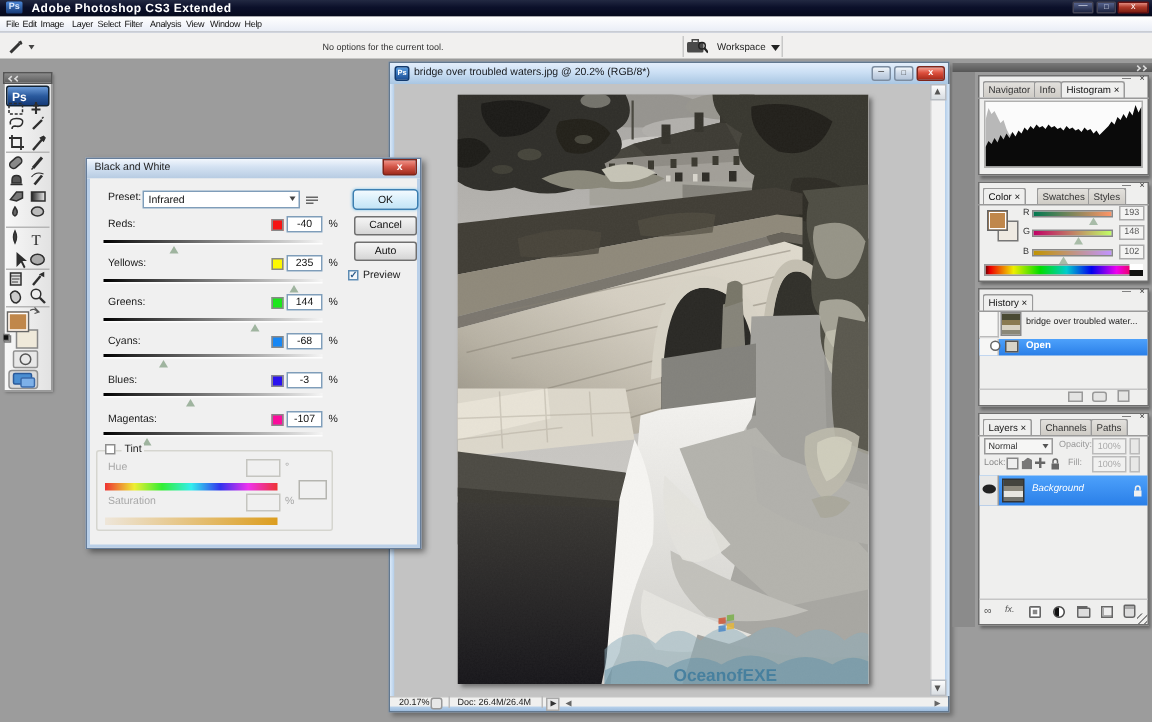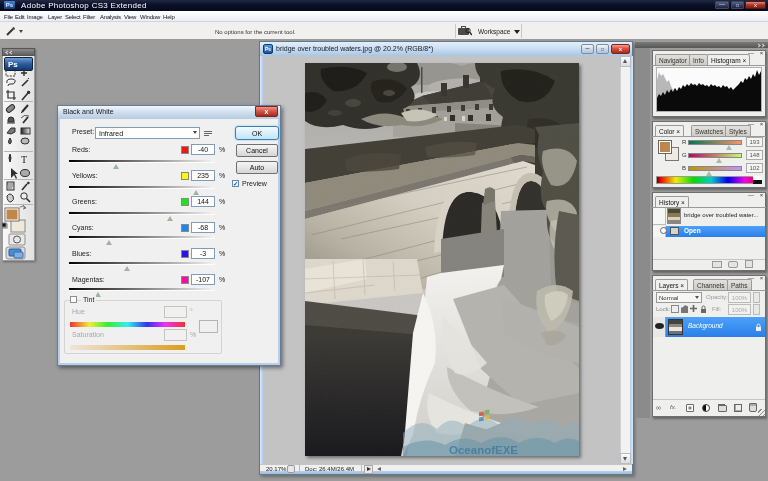--- a/index.html
+++ b/index.html
@@ -1,21 +1,21 @@
 <!DOCTYPE html>
 <html><head><meta charset="utf-8">
 <style>
 *{margin:0;padding:0;box-sizing:border-box;}
 html,body{width:768px;height:481px;overflow:hidden;}
 body{font-family:"Liberation Sans",sans-serif;background:#9c9c9c;position:relative;-webkit-font-smoothing:antialiased;}
 .abs{position:absolute;}
 .abs svg{display:block;}
 
 #titlebar{left:0;top:0;width:768px;height:11px;background:linear-gradient(#222942,#0b102a 45%,#060a1c);color:#fff;}
-#titletext{left:21px;top:1px;color:#fff;font-size:8px;font-weight:normal;letter-spacing:.3px;}
+#titletext{left:21px;top:1px;color:#fff;font-size:8px;font-weight:bold;letter-spacing:.3px;}
 #appicon{left:4px;top:1px;width:11px;height:8px;background:linear-gradient(#4a86d8,#173a75);border-radius:1px;color:#dce9fb;font-size:6px;font-weight:bold;text-align:center;line-height:8px;}
 #menubar{left:0;top:11px;width:768px;height:11px;background:linear-gradient(#ffffff,#e9edf6);border-bottom:1px solid #d0d4dd;}
 .mi{position:absolute;top:13.5px;font-size:6px;letter-spacing:-0.2px;color:#111;}
 #optionsbar{left:0;top:22px;width:768px;height:18px;background:#f1f0ef;border-bottom:1px solid #9a9a9a;}
 #opttext{left:215px;top:29px;font-size:6px;color:#333;}
 .vsep{position:absolute;top:2px;height:14px;width:1px;background:#c8c8c8;}
 #wstext{left:478px;top:28px;font-size:6.5px;color:#222;}
 
 #toolbox{left:2px;top:48px;width:33px;height:213px;background:linear-gradient(90deg,#f8f8f8,#e2e2e2);border:1px solid #9a9a9a;box-shadow:1px 1px 2px rgba(0,0,0,.35);}
 #tbhead{left:2px;top:48px;width:33px;height:8px;background:linear-gradient(#8a8a8a,#5f5f5f);border:1px solid #555;color:#ddd;font-size:6px;line-height:7px;padding-left:2px;z-index:5;}

